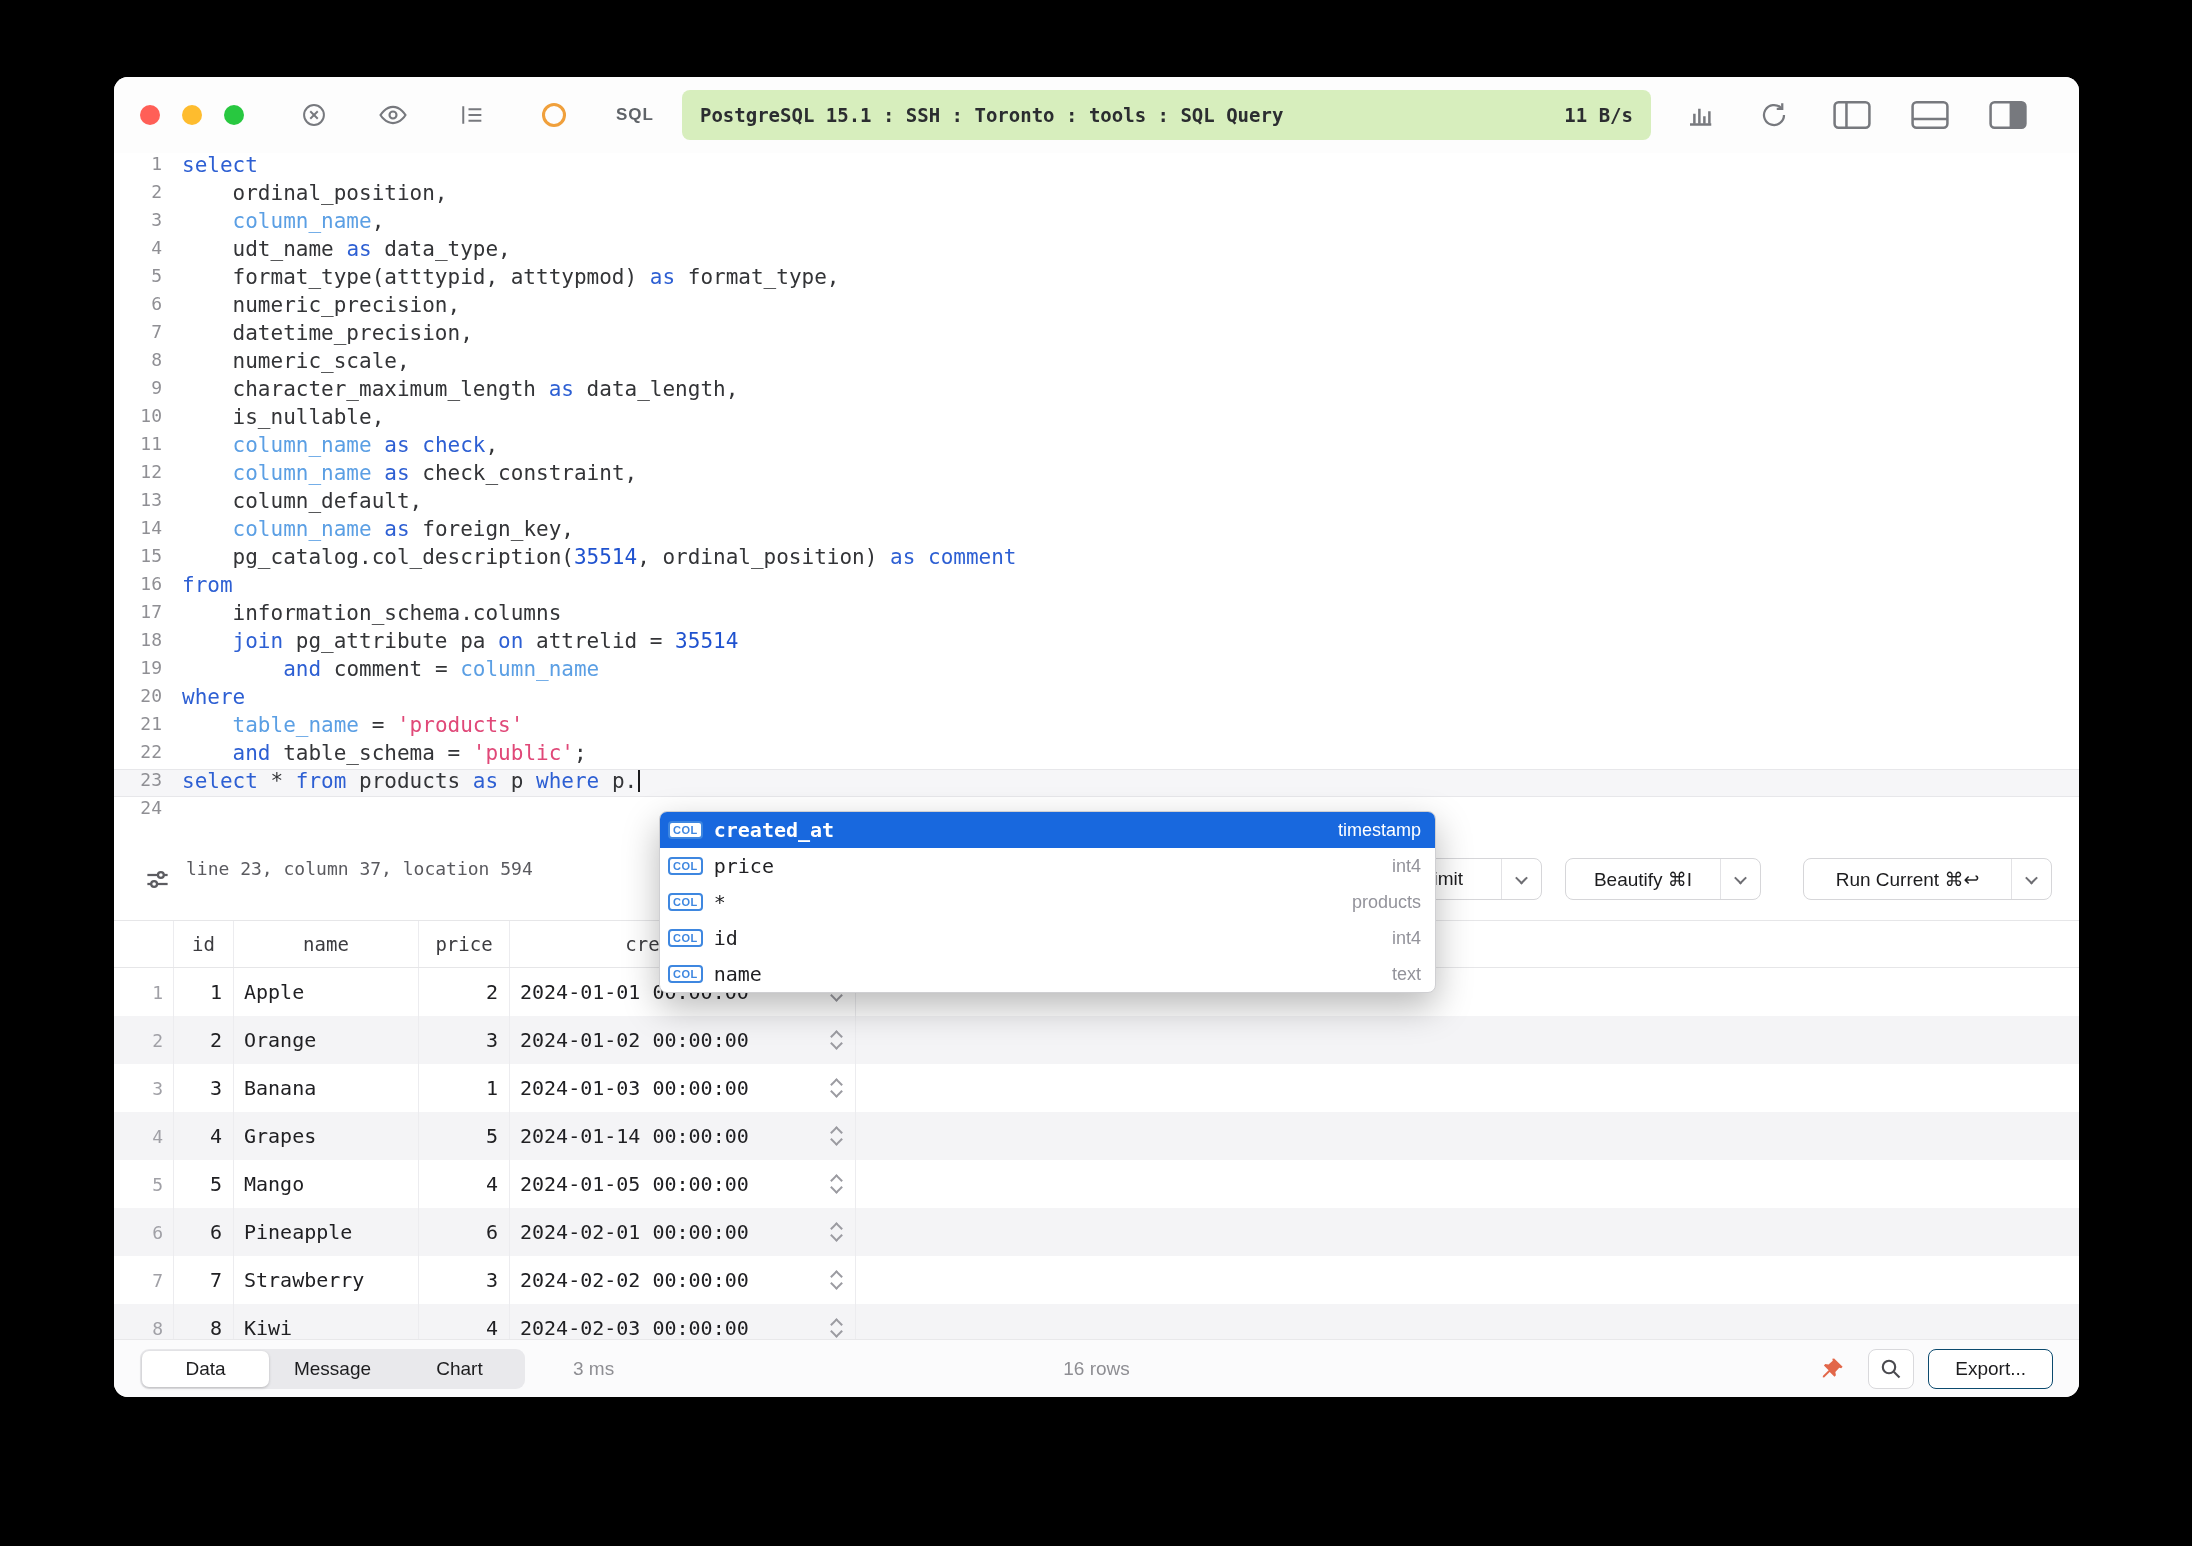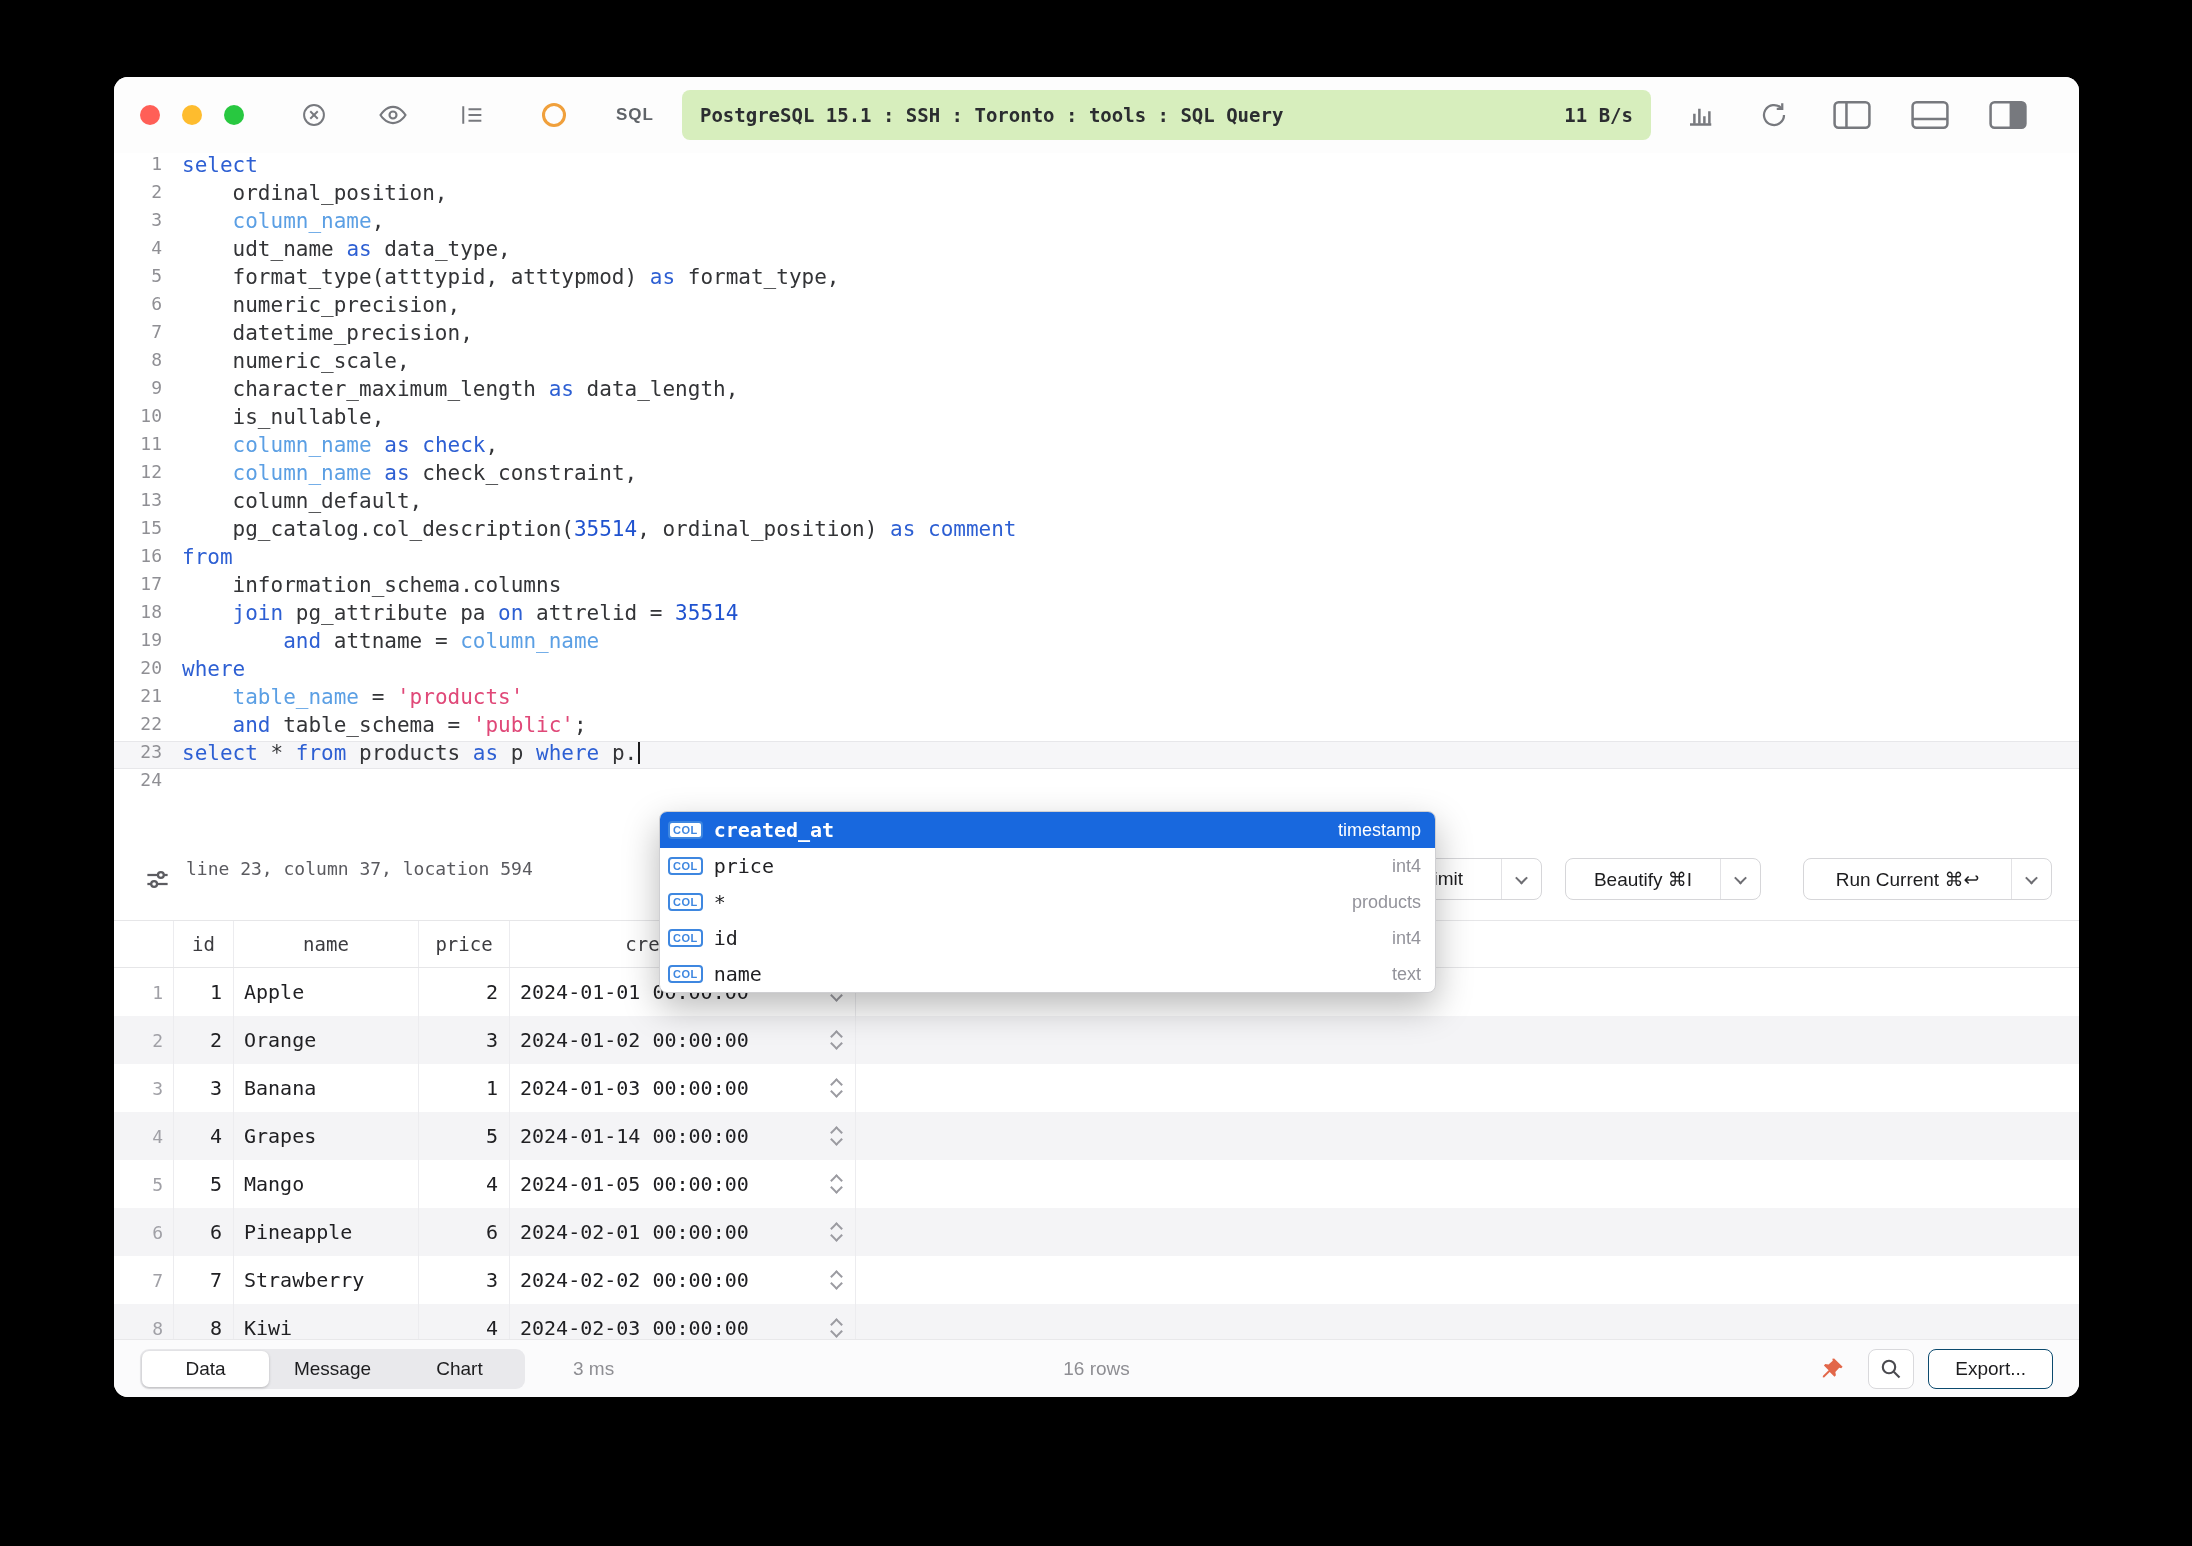--- a/index.html
+++ b/index.html
@@ -189,25 +189,26 @@
           <div class="code-line"><span class="ln">4</span><span class="code-text"><span class="tok tok-pl">    udt_name </span><span class="tok tok-kw">as</span><span class="tok tok-pl"> data_type,</span></span></div>
           <div class="code-line"><span class="ln">5</span><span class="code-text"><span class="tok tok-pl">    format_type(atttypid, atttypmod) </span><span class="tok tok-kw">as</span><span class="tok tok-pl"> format_type,</span></span></div>
           <div class="code-line"><span class="ln">6</span><span class="code-text"><span class="tok tok-pl">    numeric_precision,</span></span></div>
           <div class="code-line"><span class="ln">7</span><span class="code-text"><span class="tok tok-pl">    datetime_precision,</span></span></div>
           <div class="code-line"><span class="ln">8</span><span class="code-text"><span class="tok tok-pl">    numeric_scale,</span></span></div>
           <div class="code-line"><span class="ln">9</span><span class="code-text"><span class="tok tok-pl">    character_maximum_length </span><span class="tok tok-kw">as</span><span class="tok tok-pl"> data_length,</span></span></div>
           <div class="code-line"><span class="ln">10</span><span class="code-text"><span class="tok tok-pl">    is_nullable,</span></span></div>
           <div class="code-line"><span class="ln">11</span><span class="code-text"><span class="tok tok-pl">    </span><span class="tok tok-col">column_name</span><span class="tok tok-pl"> </span><span class="tok tok-kw">as</span><span class="tok tok-pl"> </span><span class="tok tok-kw">check</span><span class="tok tok-pl">,</span></span></div>
           <div class="code-line"><span class="ln">12</span><span class="code-text"><span class="tok tok-pl">    </span><span class="tok tok-col">column_name</span><span class="tok tok-pl"> </span><span class="tok tok-kw">as</span><span class="tok tok-pl"> check_constraint,</span></span></div>
           <div class="code-line"><span class="ln">13</span><span class="code-text"><span class="tok tok-pl">    column_default,</span></span></div>
+          <div class="code-line"><span class="ln">14</span><span class="code-text"><span class="tok tok-pl">    </span><span class="tok tok-col">column_name</span><span class="tok tok-pl"> </span><span class="tok tok-kw">as</span><span class="tok tok-pl"> foreign_key,</span></span></div>
           <div class="code-line"><span class="ln">15</span><span class="code-text"><span class="tok tok-pl">    pg_catalog.col_description(</span><span class="tok tok-num">35514</span><span class="tok tok-pl">, ordinal_position) </span><span class="tok tok-kw">as</span><span class="tok tok-pl"> </span><span class="tok tok-kw">comment</span></span></div>
           <div class="code-line"><span class="ln">16</span><span class="code-text"><span class="tok tok-kw">from</span></span></div>
           <div class="code-line"><span class="ln">17</span><span class="code-text"><span class="tok tok-pl">    information_schema.columns</span></span></div>
           <div class="code-line"><span class="ln">18</span><span class="code-text"><span class="tok tok-pl">    </span><span class="tok tok-kw">join</span><span class="tok tok-pl"> pg_attribute pa </span><span class="tok tok-kw">on</span><span class="tok tok-pl"> attrelid = </span><span class="tok tok-num">35514</span></span></div>
-          <div class="code-line"><span class="ln">19</span><span class="code-text"><span class="tok tok-pl">        </span><span class="tok tok-kw">and</span><span class="tok tok-pl"> attname = </span><span class="tok tok-col">column_name</span></span></div>
+          <div class="code-line"><span class="ln">19</span><span class="code-text"><span class="tok tok-pl">        </span><span class="tok tok-kw">and</span><span class="tok tok-pl"> comment = </span><span class="tok tok-col">column_name</span></span></div>
           <div class="code-line"><span class="ln">20</span><span class="code-text"><span class="tok tok-kw">where</span></span></div>
           <div class="code-line"><span class="ln">21</span><span class="code-text"><span class="tok tok-pl">    </span><span class="tok tok-col">table_name</span><span class="tok tok-pl"> = </span><span class="tok tok-str">'products'</span></span></div>
           <div class="code-line"><span class="ln">22</span><span class="code-text"><span class="tok tok-pl">    </span><span class="tok tok-kw">and</span><span class="tok tok-pl"> table_schema = </span><span class="tok tok-str">'public'</span><span class="tok tok-pl">;</span></span></div>
           <div class="code-line current"><span class="ln">23</span><span class="code-text"><span class="tok tok-kw">select</span><span class="tok tok-pl"> * </span><span class="tok tok-kw">from</span><span class="tok tok-pl"> products </span><span class="tok tok-kw">as</span><span class="tok tok-pl"> p </span><span class="tok tok-kw">where</span><span class="tok tok-pl"> p.</span><span class="caret"></span></span></div>
           <div class="code-line"><span class="ln">24</span><span class="code-text"></span></div>
         </div>
     </div>
 
     <div class="status-row">
       <span class="filter-icon">

